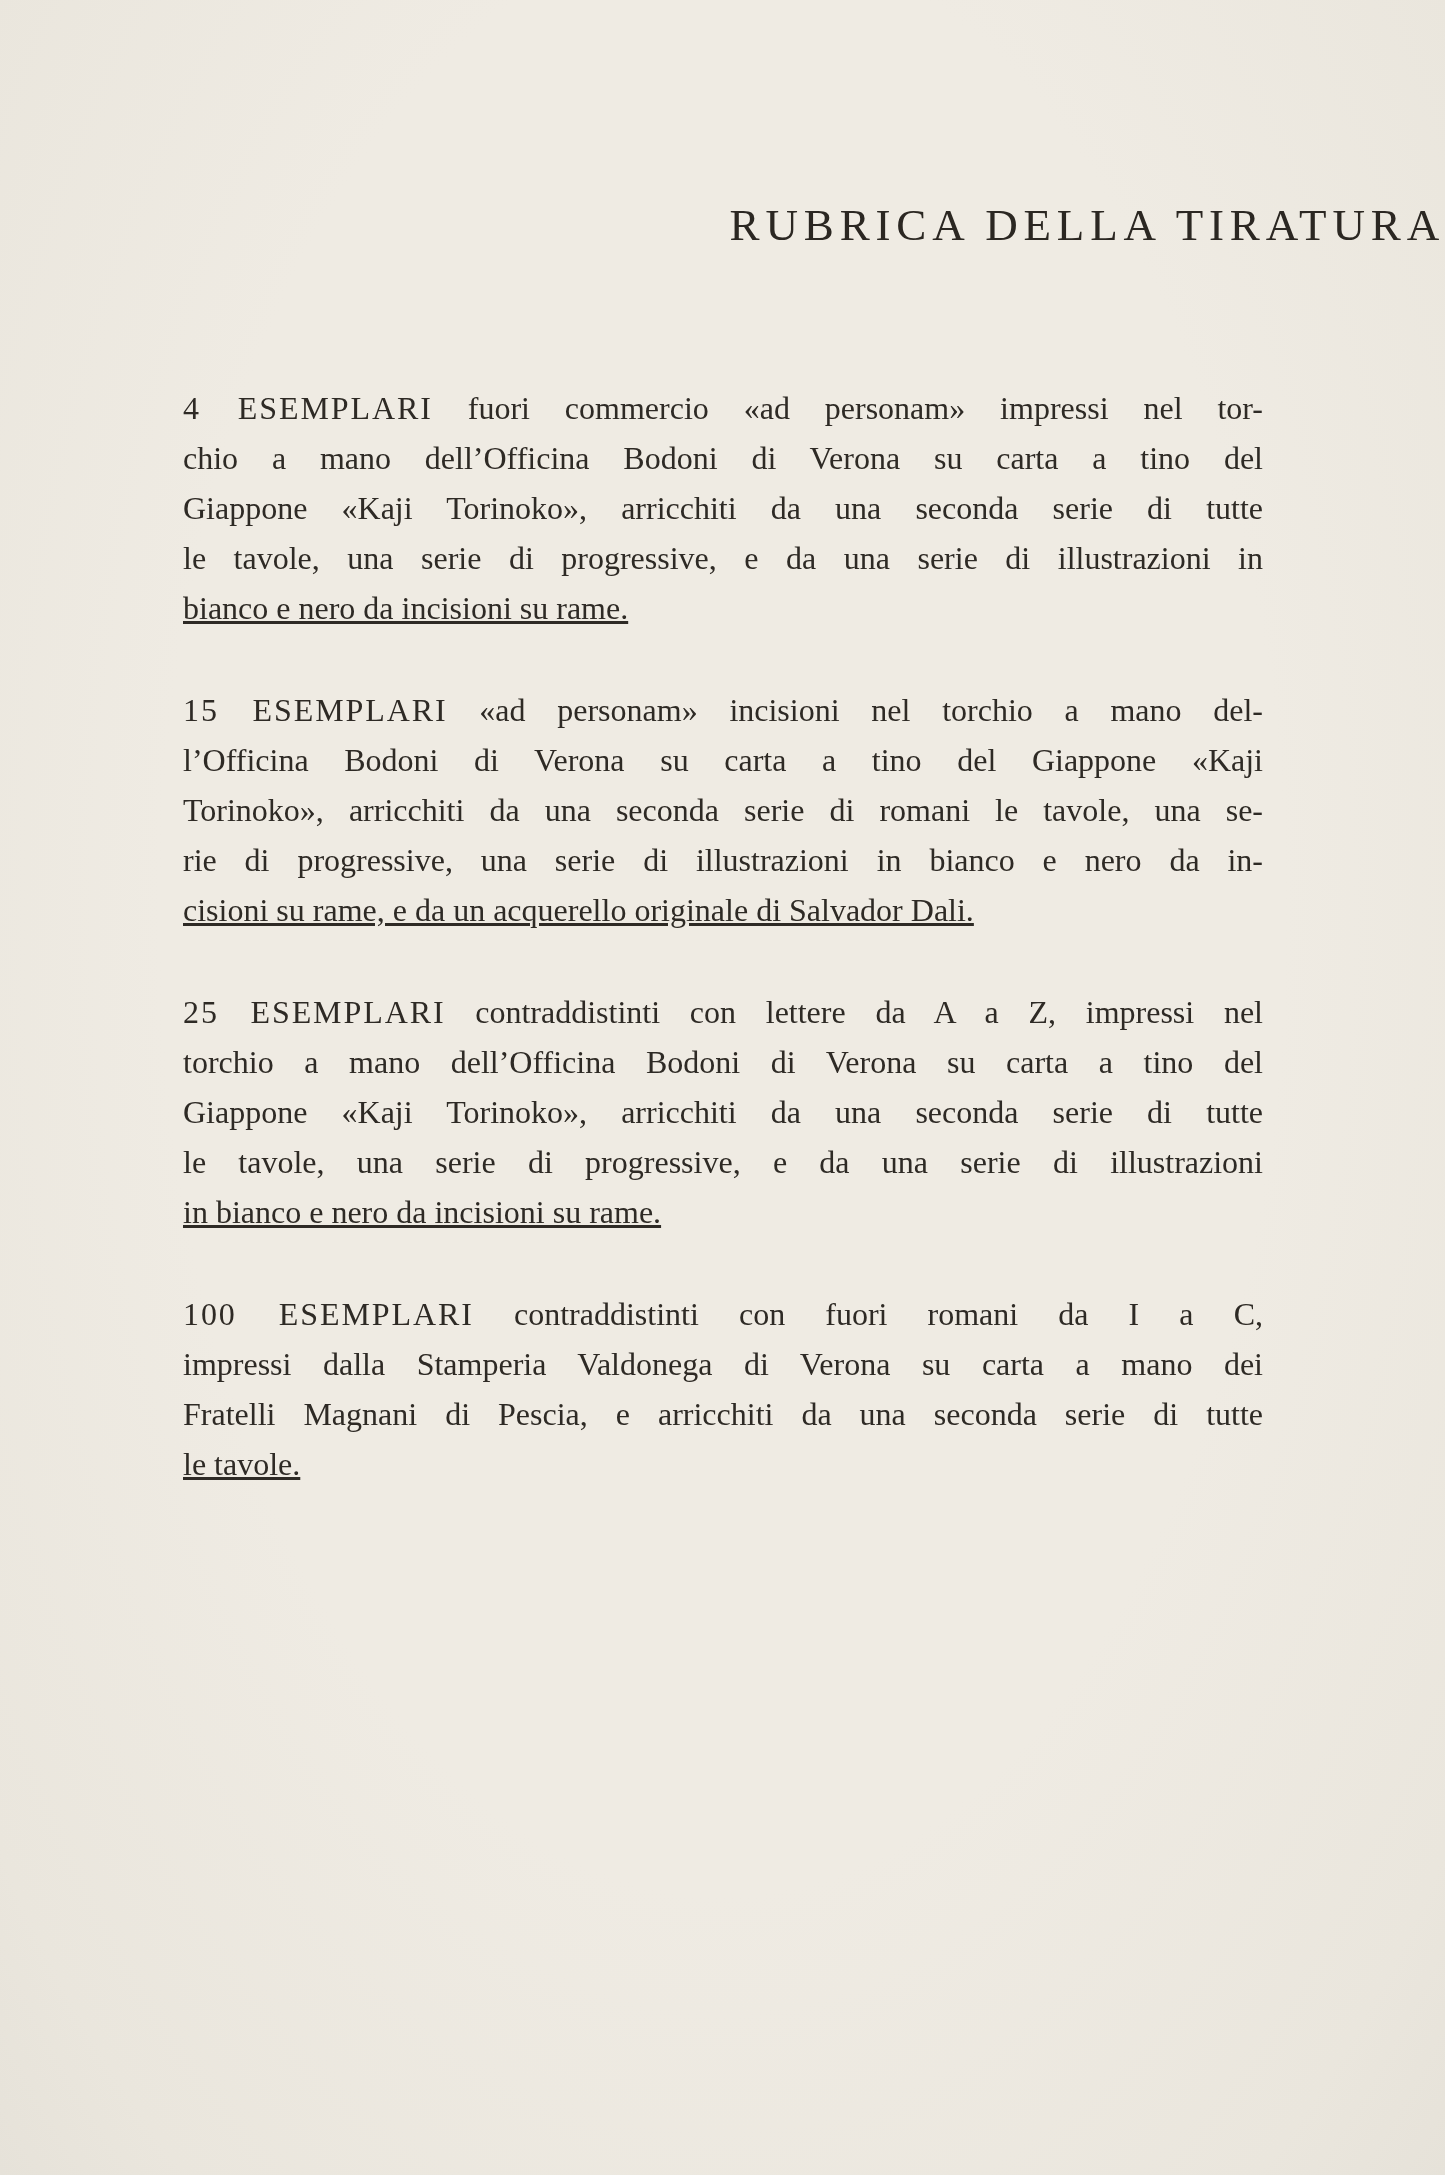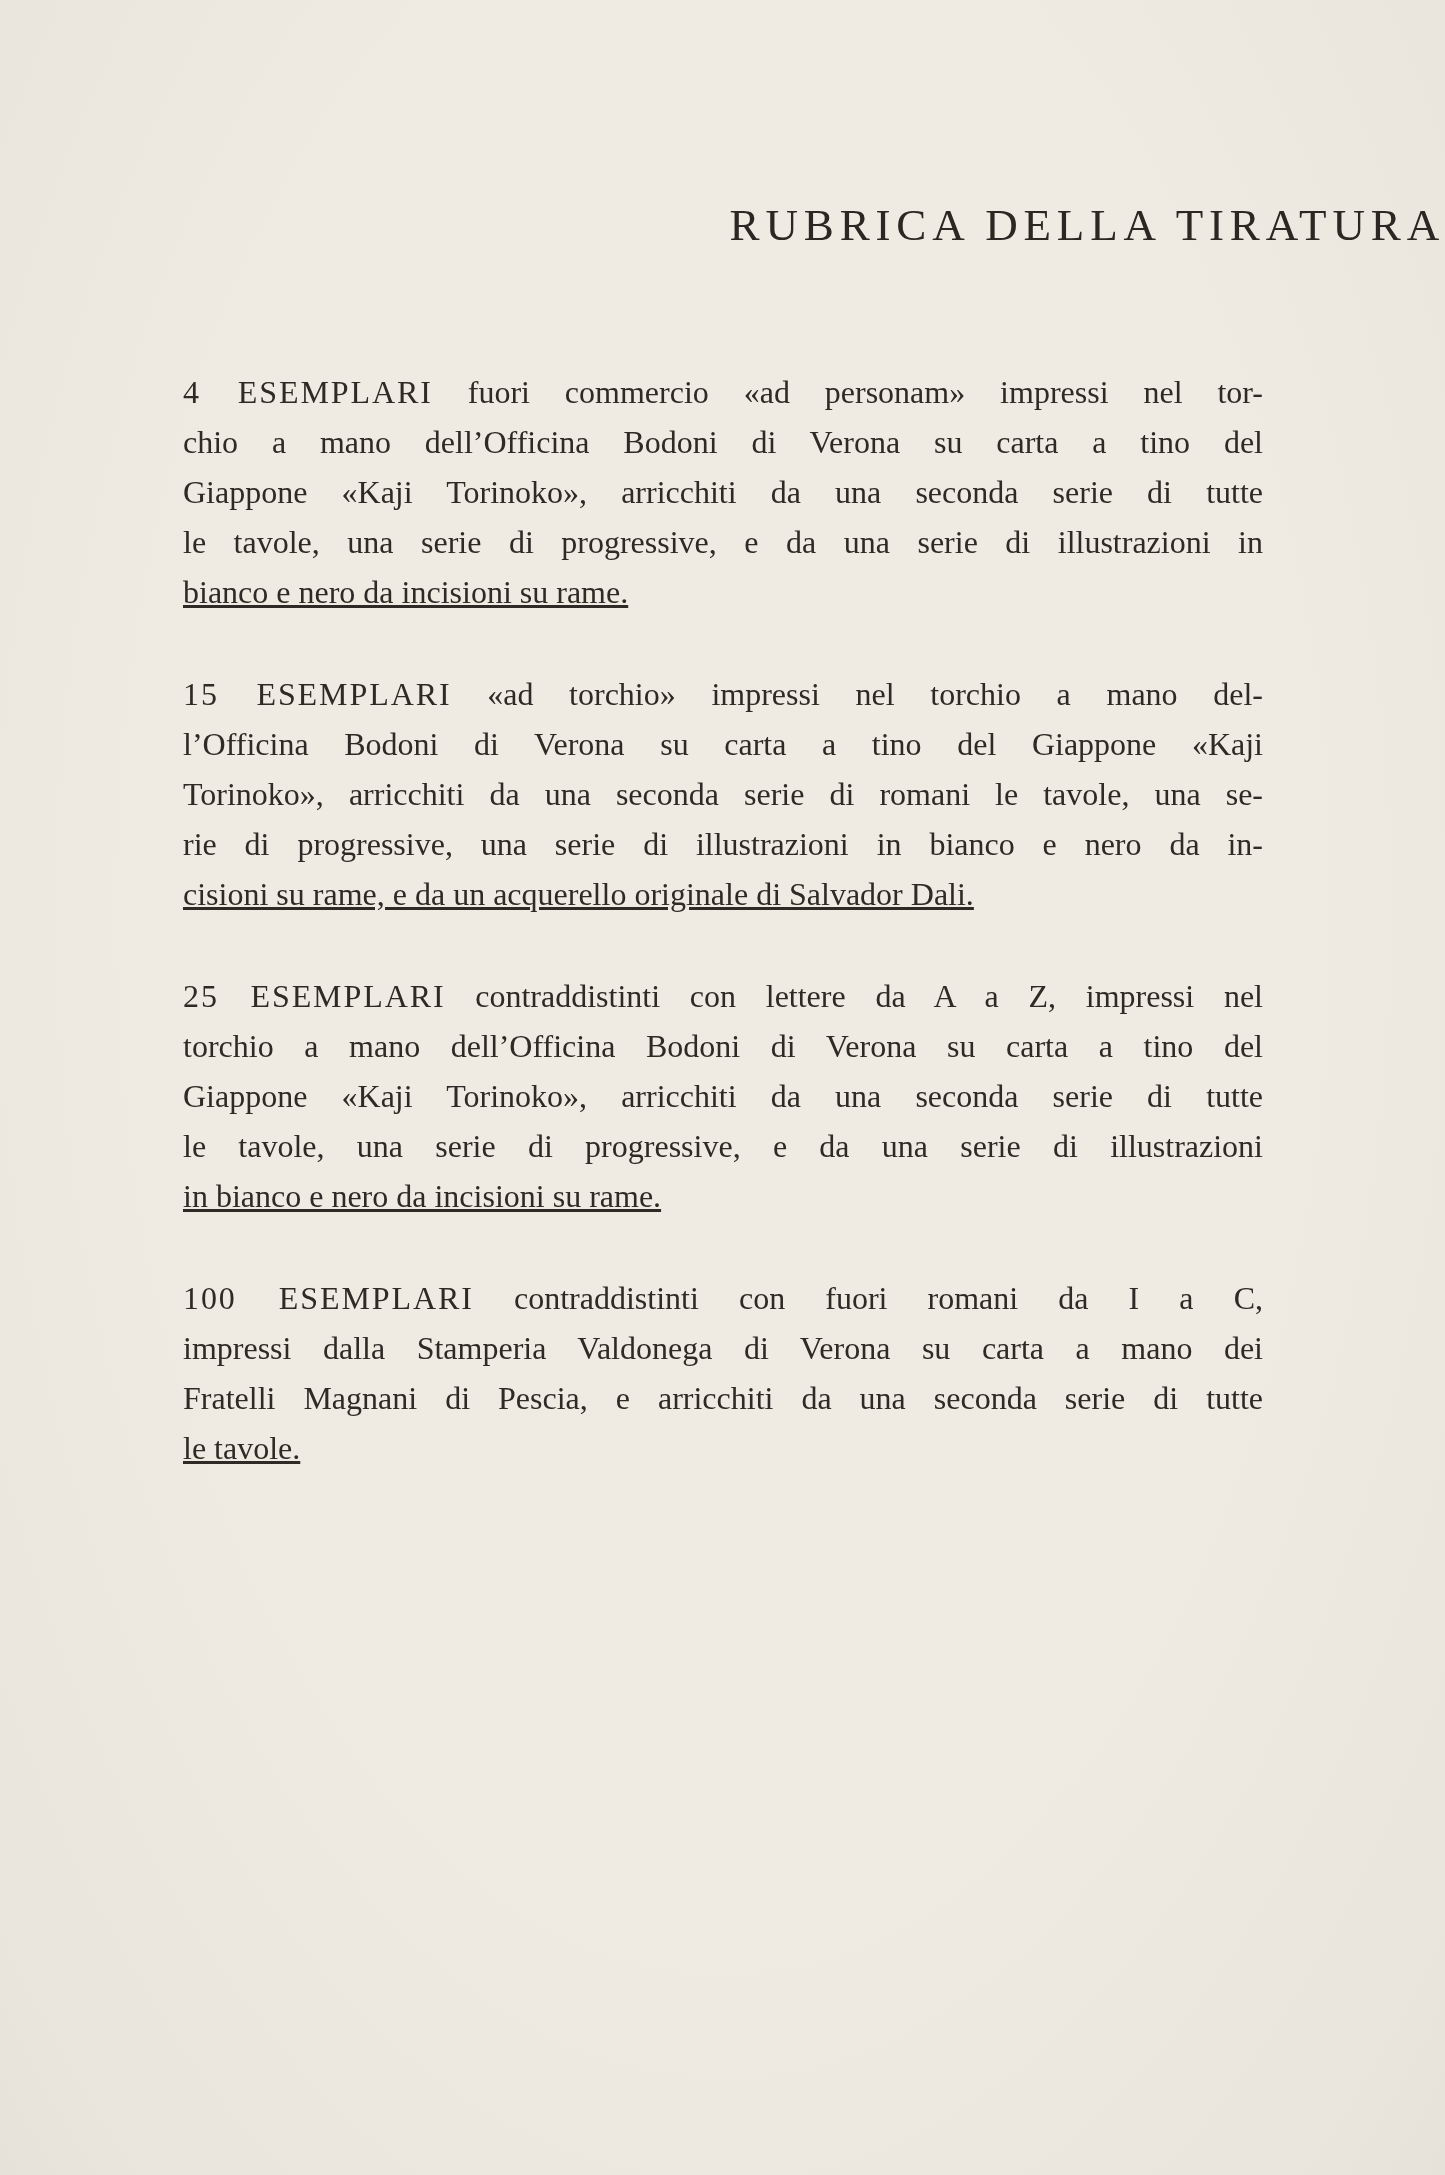--- a/index.html
+++ b/index.html
@@ -35,21 +35,21 @@
   }
   .text-block {
     position: absolute;
     top: 367px;
     left: 183px;
     width: 1080px;
     font-size: 32px;
     line-height: 50px;
   }
   .paragraph {
-    margin: 0 0 52px 0;
+    margin: 16px 0 52px 0;
   }
   .line {
     text-align: justify;
     text-align-last: justify;
   }
   .line.last {
     text-align-last: left;
     text-decoration: underline;
   }
   .lead {
@@ -67,21 +67,21 @@
 
     <div class="paragraph">
       <div class="line"><span class="lead">4 ESEMPLARI</span> <span>fuori commercio «ad personam» impressi nel tor-</span></div>
       <div class="line">chio a mano dell’Officina Bodoni di Verona su carta a tino del</div>
       <div class="line">Giappone «Kaji Torinoko», arricchiti da una seconda serie di tutte</div>
       <div class="line">le tavole, una serie di progressive, e da una serie di illustrazioni in</div>
       <div class="line last">bianco e nero da incisioni su rame.</div>
     </div>
 
     <div class="paragraph">
-      <div class="line"><span class="lead">15 ESEMPLARI</span> <span>«ad torchio» impressi nel torchio a mano del-</span></div>
+      <div class="line"><span class="lead">15 ESEMPLARI</span> <span>«ad personam» incisioni nel torchio a mano del-</span></div>
       <div class="line">l’Officina Bodoni di Verona su carta a tino del Giappone «Kaji</div>
       <div class="line">Torinoko», arricchiti da una seconda serie di romani le tavole, una se-</div>
       <div class="line">rie di progressive, una serie di illustrazioni in bianco e nero da in-</div>
       <div class="line last">cisioni su rame, e da un acquerello originale di Salvador Dali.</div>
     </div>
 
     <div class="paragraph">
       <div class="line"><span class="lead">25 ESEMPLARI</span> <span>contraddistinti con lettere da A a Z, impressi nel</span></div>
       <div class="line">torchio a mano dell’Officina Bodoni di Verona su carta a tino del</div>
       <div class="line">Giappone «Kaji Torinoko», arricchiti da una seconda serie di tutte</div>

